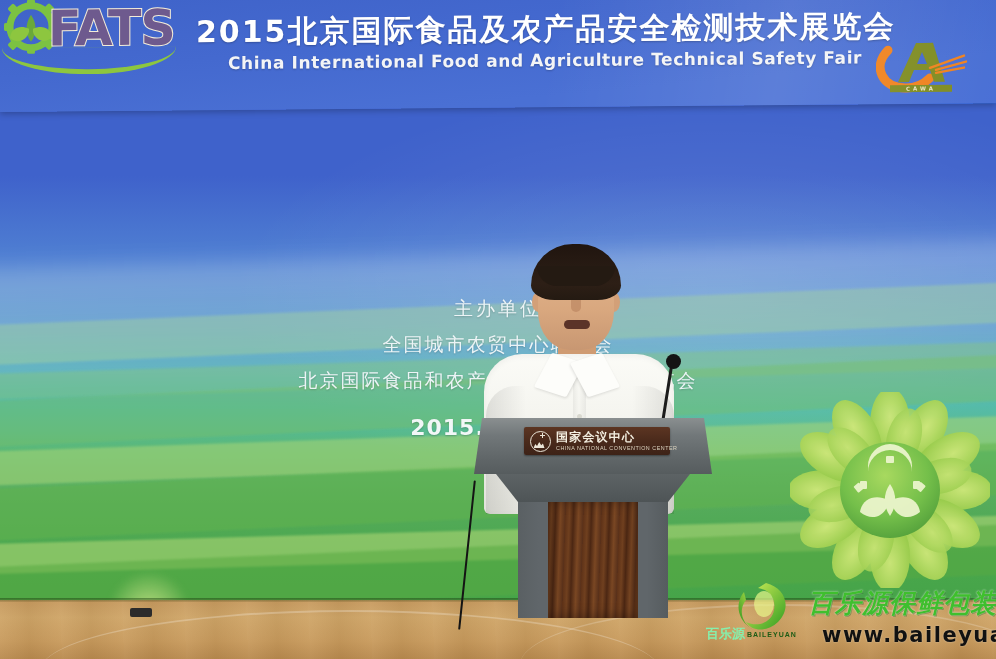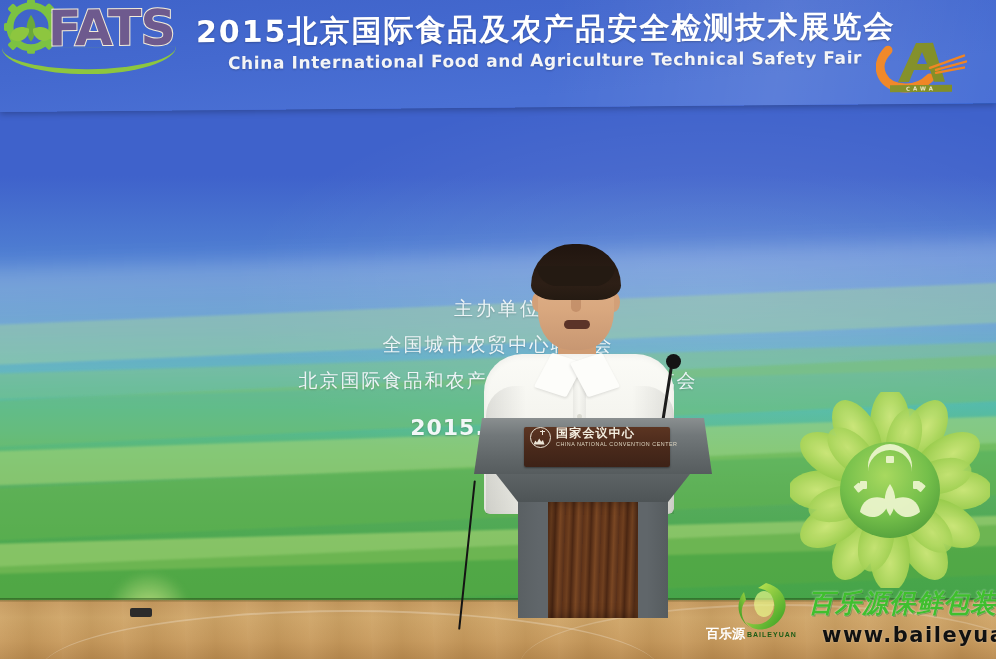--- a/index.html
+++ b/index.html
@@ -193,23 +193,23 @@
 
   
   .podium{position:absolute;left:474px;top:418px;width:238px;height:200px;z-index:8;}
   .pod-top{
     position:absolute;left:0px;top:0px;width:238px;height:56px;
     background:linear-gradient(180deg,#8a8f90 0%,#72787a 30%,#5f6567 75%,#565c5e 100%);
     clip-path:polygon(8px 0, 230px 0, 238px 56px, 0 56px);
     box-shadow:0 2px 4px rgba(0,0,0,.25);
   }
   .pod-sign{
-    position:absolute;left:50px;top:9px;width:140px;height:40px;
+    position:absolute;left:50px;top:9px;width:140px;height:28px;
     background:linear-gradient(180deg,#5c3522 0%,#4a2a1b 50%,#3d2217 100%);
-    border-radius:2px;display:flex;align-items:flex-start;gap:5px;padding-left:6px;
+    border-radius:2px;display:flex;align-items:center;gap:5px;padding-left:6px;
     box-shadow:0 1px 2px rgba(0,0,0,.4);
   }
   .pod-emblem{width:19px;height:19px;border-radius:50%;border:1.6px solid #ece6d8;position:relative;flex:none;}
   .pod-emblem::before{
     content:"";position:absolute;left:2.5px;bottom:2.5px;width:11px;height:7px;background:#ece6d8;
     clip-path:polygon(0 100%,16% 42%,32% 72%,52% 14%,70% 60%,86% 36%,100% 100%);
   }
   .pod-emblem::after{
     content:"";position:absolute;left:9px;top:1.5px;width:5px;height:5px;color:#ece6d8;
     background:
@@ -279,21 +279,21 @@
     font-weight:bold;font-size:26px;font-style:italic;letter-spacing:1px;
     color:#3fbf2e;
     text-shadow:0 0 2px rgba(255,255,255,.8), 1px 1px 0 rgba(16,90,10,.45);
     white-space:nowrap;
   }
   .wm-badge{
     position:absolute;left:6px;top:47px;display:flex;align-items:center;gap:2px;
   }
   .wm-badge-cn{
     font-family:"DejaVu Sans","Liberation Sans",sans-serif;
-    font-weight:bold;font-size:13px;color:#ffffff;letter-spacing:0px;
+    font-weight:bold;font-size:13px;color:#86efac;letter-spacing:0px;
   }
   .wm-badge-en{font-size:7px;font-weight:bold;color:#1d5c15;letter-spacing:1px;}
   .wm-url{
     position:absolute;left:122px;top:45px;
     font-family:"DejaVu Sans","Liberation Sans",sans-serif;
     font-weight:bold;font-size:21px;letter-spacing:1.5px;color:#111;
     text-shadow:0 0 2px rgba(255,255,255,.45);white-space:nowrap;
   }
 </style>
 </head>

